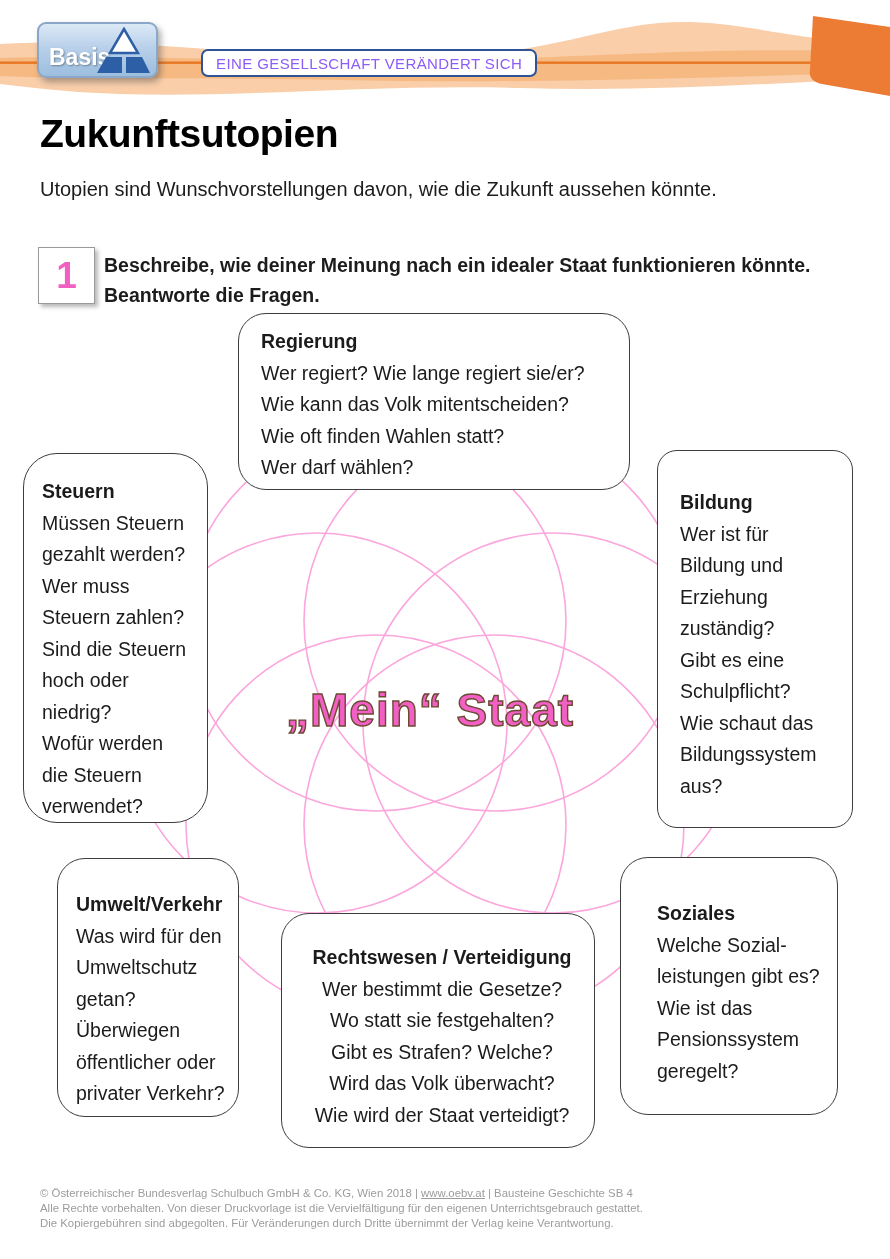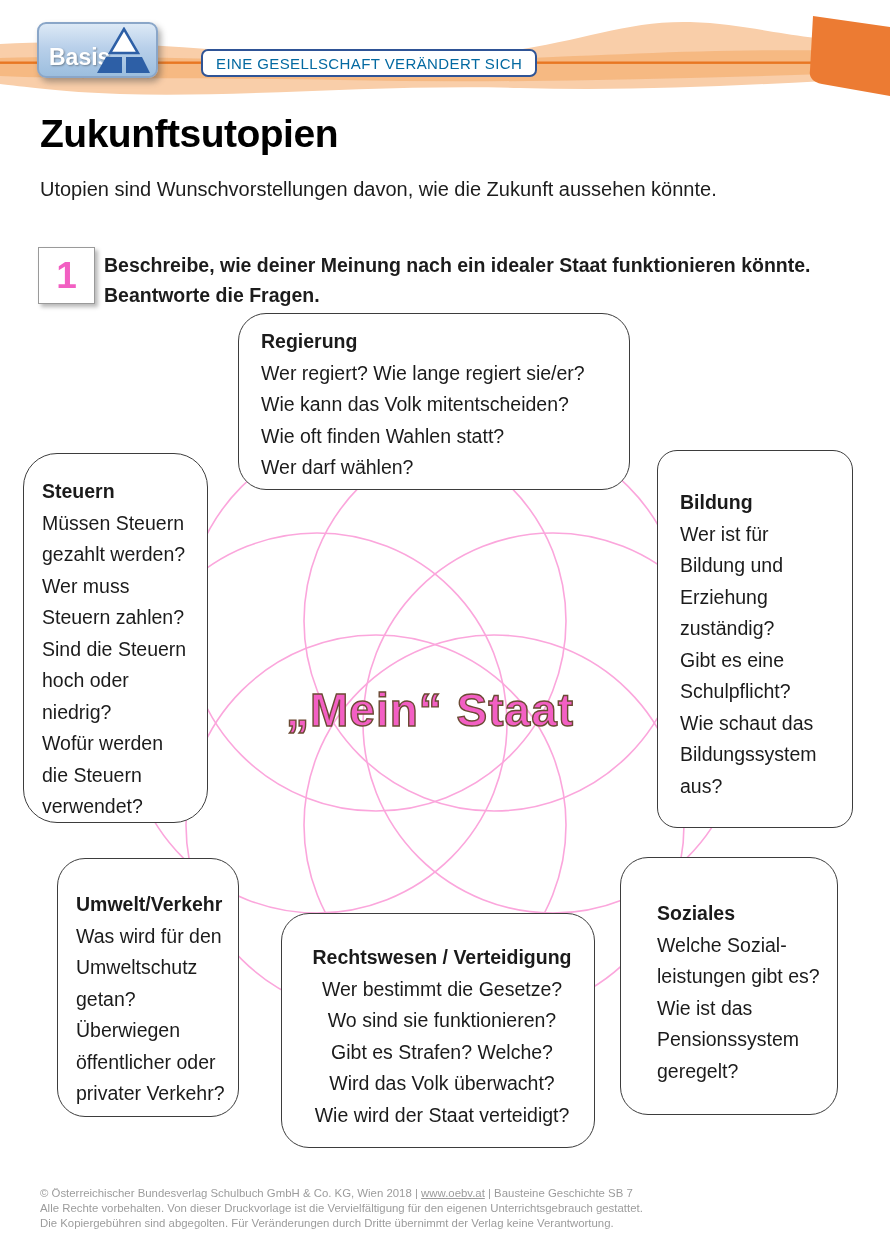--- a/index.html
+++ b/index.html
@@ -11,21 +11,21 @@
   .waves{position:absolute;left:0;top:0;}
   .logo{position:absolute;left:37px;top:22px;width:121px;height:56px;box-sizing:border-box;
         background:linear-gradient(180deg,#dce9f6 0%,#b9d0ea 45%,#9cbede 100%);
         border:2px solid #8aa6c8;border-radius:9px;
         box-shadow:3px 4px 6px rgba(70,70,70,.45);}
   .logo-text{position:absolute;left:10px;bottom:5px;color:#ffffff;font-weight:bold;
         font-size:23px;text-shadow:1px 1px 2px rgba(0,0,0,.35);}
   .pyramid{position:absolute;right:4px;top:3px;}
   .banner{position:absolute;left:201px;top:49px;height:28px;box-sizing:border-box;
         display:flex;align-items:center;padding:0 13px;background:#ffffff;
-        border:2px solid #2F5496;border-radius:7px;color:#0369a1;
+        border:2px solid #2F5496;border-radius:7px;color:#8b5cf6;
         font-size:15px;letter-spacing:.4px;white-space:nowrap;}
 
   
   .title{position:absolute;left:40px;top:112px;margin:0;font-size:39px;font-weight:bold;
         letter-spacing:-.5px;color:#000;}
   .intro{position:absolute;left:40px;top:178px;margin:0;font-size:20px;color:#1c1c1c;}
   .task-num{position:absolute;left:38px;top:247px;width:57px;height:57px;box-sizing:border-box;
         background:#fff;border:1px solid #9a9a9a;box-shadow:3px 3px 4px rgba(0,0,0,.28);
         display:flex;align-items:center;justify-content:center;}
   .task-num span{font-size:37px;font-weight:bold;color:#F25FC2;}
@@ -144,37 +144,37 @@
       <div>Umweltschutz</div>
       <div>getan?</div>
       <div>Überwiegen</div>
       <div>öffentlicher oder</div>
       <div>privater Verkehr?</div>
     </div>
 
     <div class="box b-rechtswesen">
       <div class="bt">Rechtswesen / Verteidigung</div>
       <div>Wer bestimmt die Gesetze?</div>
-      <div>Wo sind sie funktionieren?</div>
+      <div>Wo statt sie festgehalten?</div>
       <div>Gibt es Strafen? Welche?</div>
       <div>Wird das Volk überwacht?</div>
       <div>Wie wird der Staat verteidigt?</div>
     </div>
 
     <div class="box b-soziales">
       <div class="bt">Soziales</div>
       <div>Welche Sozial-</div>
       <div>leistungen gibt es?</div>
       <div>Wie ist das</div>
       <div>Pensionssystem</div>
       <div>geregelt?</div>
     </div>
 
     <div class="center-label">„Mein“ Staat</div>
   </div>
 
   <div class="footer">
-    <div><span>© Österreichischer Bundesverlag Schulbuch GmbH &amp; Co. KG, Wien 2018 | </span><a class="f-link">www.oebv.at</a><span> | Bausteine Geschichte SB 7</span></div>
+    <div><span>© Österreichischer Bundesverlag Schulbuch GmbH &amp; Co. KG, Wien 2018 | </span><a class="f-link">www.oebv.at</a><span> | Bausteine Geschichte SB 4</span></div>
     <div>Alle Rechte vorbehalten. Von dieser Druckvorlage ist die Vervielfältigung für den eigenen Unterrichtsgebrauch gestattet.</div>
     <div>Die Kopiergebühren sind abgegolten. Für Veränderungen durch Dritte übernimmt der Verlag keine Verantwortung.</div>
   </div>
 
 </div>
 
 </body></html>

